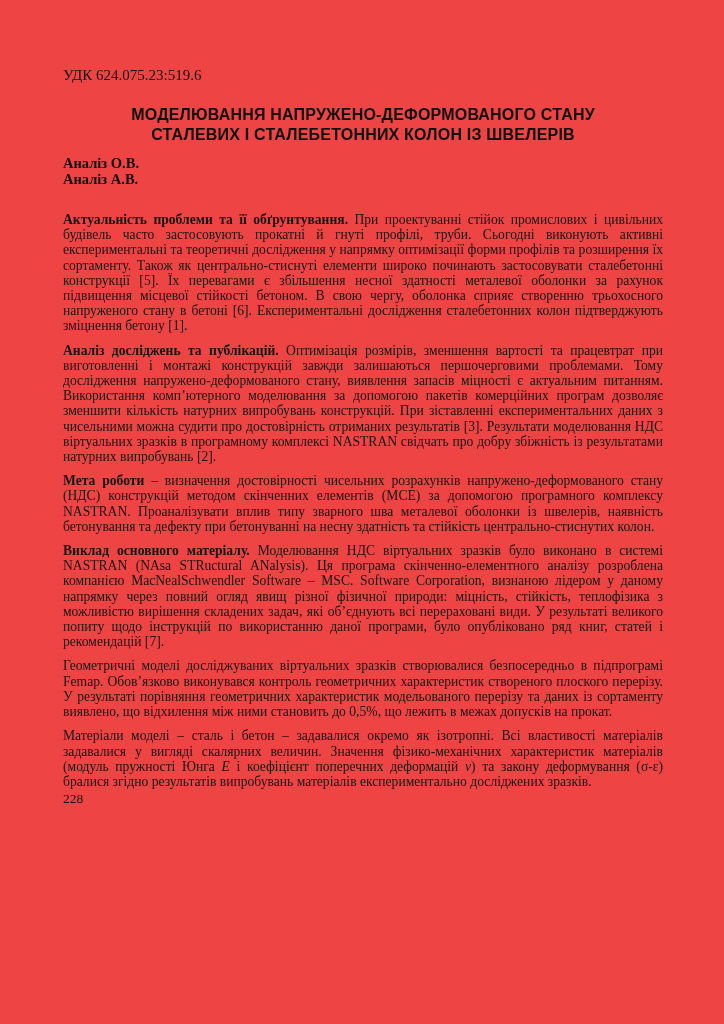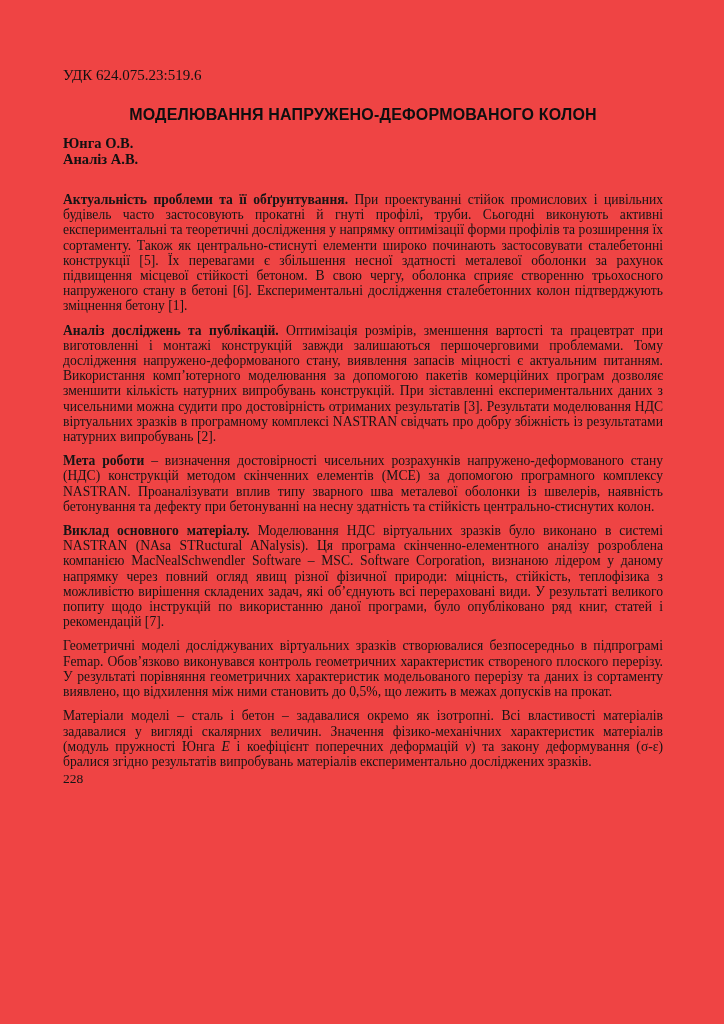--- a/index.html
+++ b/index.html
@@ -75,25 +75,26 @@
   }
 </style>
 </head>
 <body>
 
 <div class="page">
 
   <div class="udc">УДК 624.075.23:519.6</div>
 
   <div class="paper-title">
-    <div>МОДЕЛЮВАННЯ НАПРУЖЕНО-ДЕФОРМОВАНОГО КОЛОН</div>
+    <div>МОДЕЛЮВАННЯ НАПРУЖЕНО-ДЕФОРМОВАНОГО СТАНУ</div>
+    <div>СТАЛЕВИХ І СТАЛЕБЕТОННИХ КОЛОН ІЗ ШВЕЛЕРІВ</div>
   </div>
 
   <div class="authors">
-    <div class="author">Юнга О.В.</div>
+    <div class="author">Аналіз О.В.</div>
     <div class="author">Аналіз А.В.</div>
   </div>
 
 
   <div class="content">
 
     <p class="first"><span class="lead">Актуальність проблеми та її обґрунтування.</span><span> При проектуванні стійок промислових і цивільних будівель часто застосовують прокатні й гнуті профілі, труби. Сьогодні виконують активні експериментальні та теоретичні дослідження у напрямку оптимізації форми профілів та розширення їх сортаменту. Також як центрально-стиснуті елементи широко починають застосовувати сталебетонні конструкції [5]. Їх перевагами є збільшення несної здатності металевої оболонки за рахунок підвищення місцевої стійкості бетоном. В свою чергу, оболонка сприяє створенню трьохосного напруженого стану в бетоні [6]. Експериментальні дослідження сталебетонних колон підтверджують зміцнення бетону [1].</span></p>
 
     <p><span class="lead">Аналіз досліджень та публікацій.</span><span> Оптимізація розмірів, зменшення вартості та працевтрат при виготовленні і монтажі конструкцій завжди залишаються першочерговими проблемами. Тому дослідження напружено-деформованого стану, виявлення запасів міцності є актуальним питанням. Використання комп’ютерного моделювання за допомогою пакетів комерційних програм дозволяє зменшити кількість натурних випробувань конструкцій. При зіставленні експериментальних даних з чисельними можна судити про достовірність отриманих результатів [3]. Результати моделювання НДС віртуальних зразків в програмному комплексі NASTRAN свідчать про добру збіжність із результатами натурних випробувань [2].</span></p>
 

